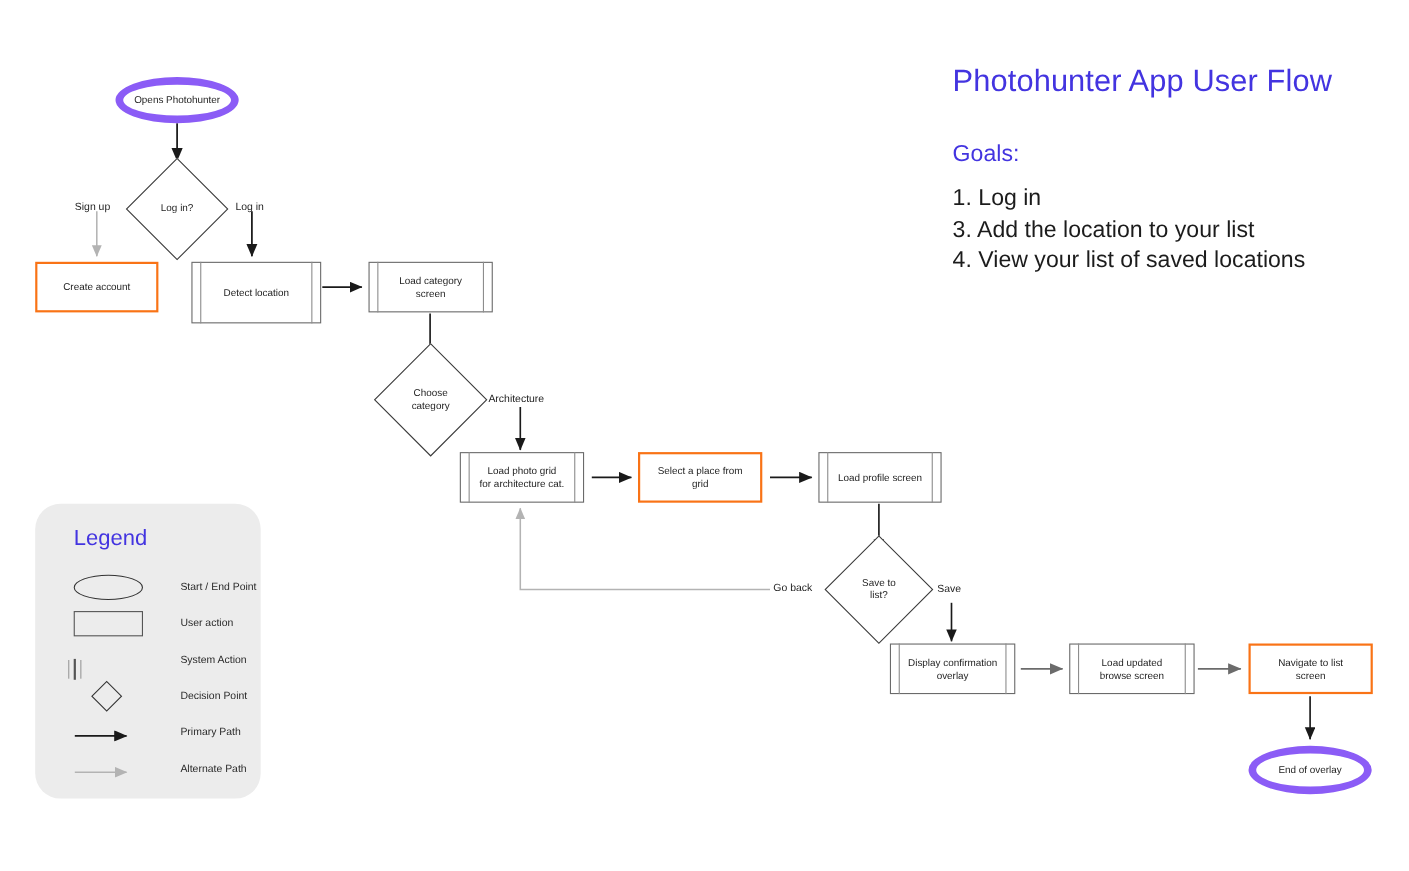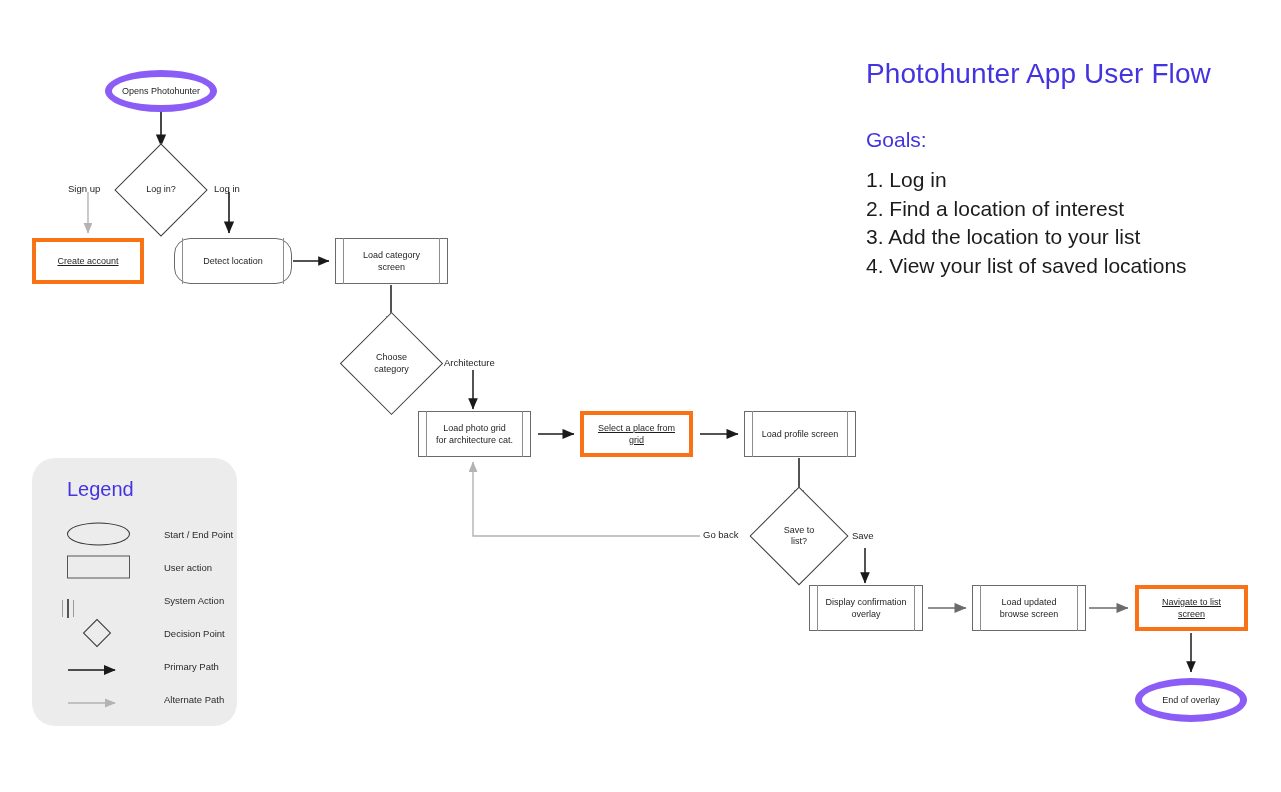--- a/index.html
+++ b/index.html
@@ -93,21 +93,21 @@
     position: absolute;
     display: flex; align-items: center; justify-content: center;
     text-align: center;
     font-size: 9px; color: #1e1e1e;
     line-height: 12px;
     background: #ffffff;
   }
   .node .node-text { padding: 0 8px; }
 
   .ellipse-node { border: 7px solid #8b5cf6; border-radius: 50%; }
-  .rect-node    { border: 4px solid #f97316; text-decoration: underline; }
+  .rect-node    { border: 2px solid #f97316; }
   .sys-node     { border: 1px solid #6a6a6a; position: absolute; }
   .sys-node::before, .sys-node::after {
     content: ""; position: absolute; top: -1px; bottom: -1px;
     width: 1px; background: #8d8d8d;
   }
   .sys-node::before { left: 7px; }
   .sys-node::after  { right: 7px; }
 
   .diamond-node {
     position: absolute;
@@ -179,40 +179,39 @@
     <line x1="1089" y1="608" x2="1128" y2="608" stroke="#6b6b6b" stroke-width="1.6" marker-end="url(#arrowMid)"></line>
 
     <line x1="1191" y1="633" x2="1191" y2="672" stroke="#1a1a1a" stroke-width="1.5" marker-end="url(#arrowDark)"></line>
   </svg>
 
   <div id="title-block">
     <div id="page-title">Photohunter App User Flow</div>
     <div id="goals-heading">Goals:</div>
     <ul id="goals-list">
       <li>1. Log in</li>
-      <li>2. Find a location of interest</li>
       <li>3. Add the location to your list</li>
       <li>4. View your list of saved locations</li>
     </ul>
   </div>
 
   <div class="node ellipse-node" style="left:105px; top:70px; width:112px; height:42px;">
     <span class="node-text">Opens Photohunter</span>
   </div>
 
   <div class="diamond-node" style="left:128px; top:157px; width:66px; height:66px;">
     <span class="dshape"></span>
     <span class="node-text">Log in?</span>
   </div>
 
   <div class="node rect-node" style="left:32px; top:238px; width:112px; height:46px;">
     <span class="node-text">Create account</span>
   </div>
 
-  <div class="node sys-node" style="left:174px; top:238px; width:118px; height:46px;border-radius:16px;">
+  <div class="node sys-node" style="left:174px; top:238px; width:118px; height:56px;">
     <span class="node-text">Detect location</span>
   </div>
 
   <div class="node sys-node" style="left:335px; top:238px; width:113px; height:46px;">
     <span class="node-text">Load category<br>screen</span>
   </div>
 
   <div class="diamond-node" style="left:355px; top:327px; width:73px; height:73px;">
     <span class="dshape"></span>
     <span class="node-text">Choose<br>category</span>

